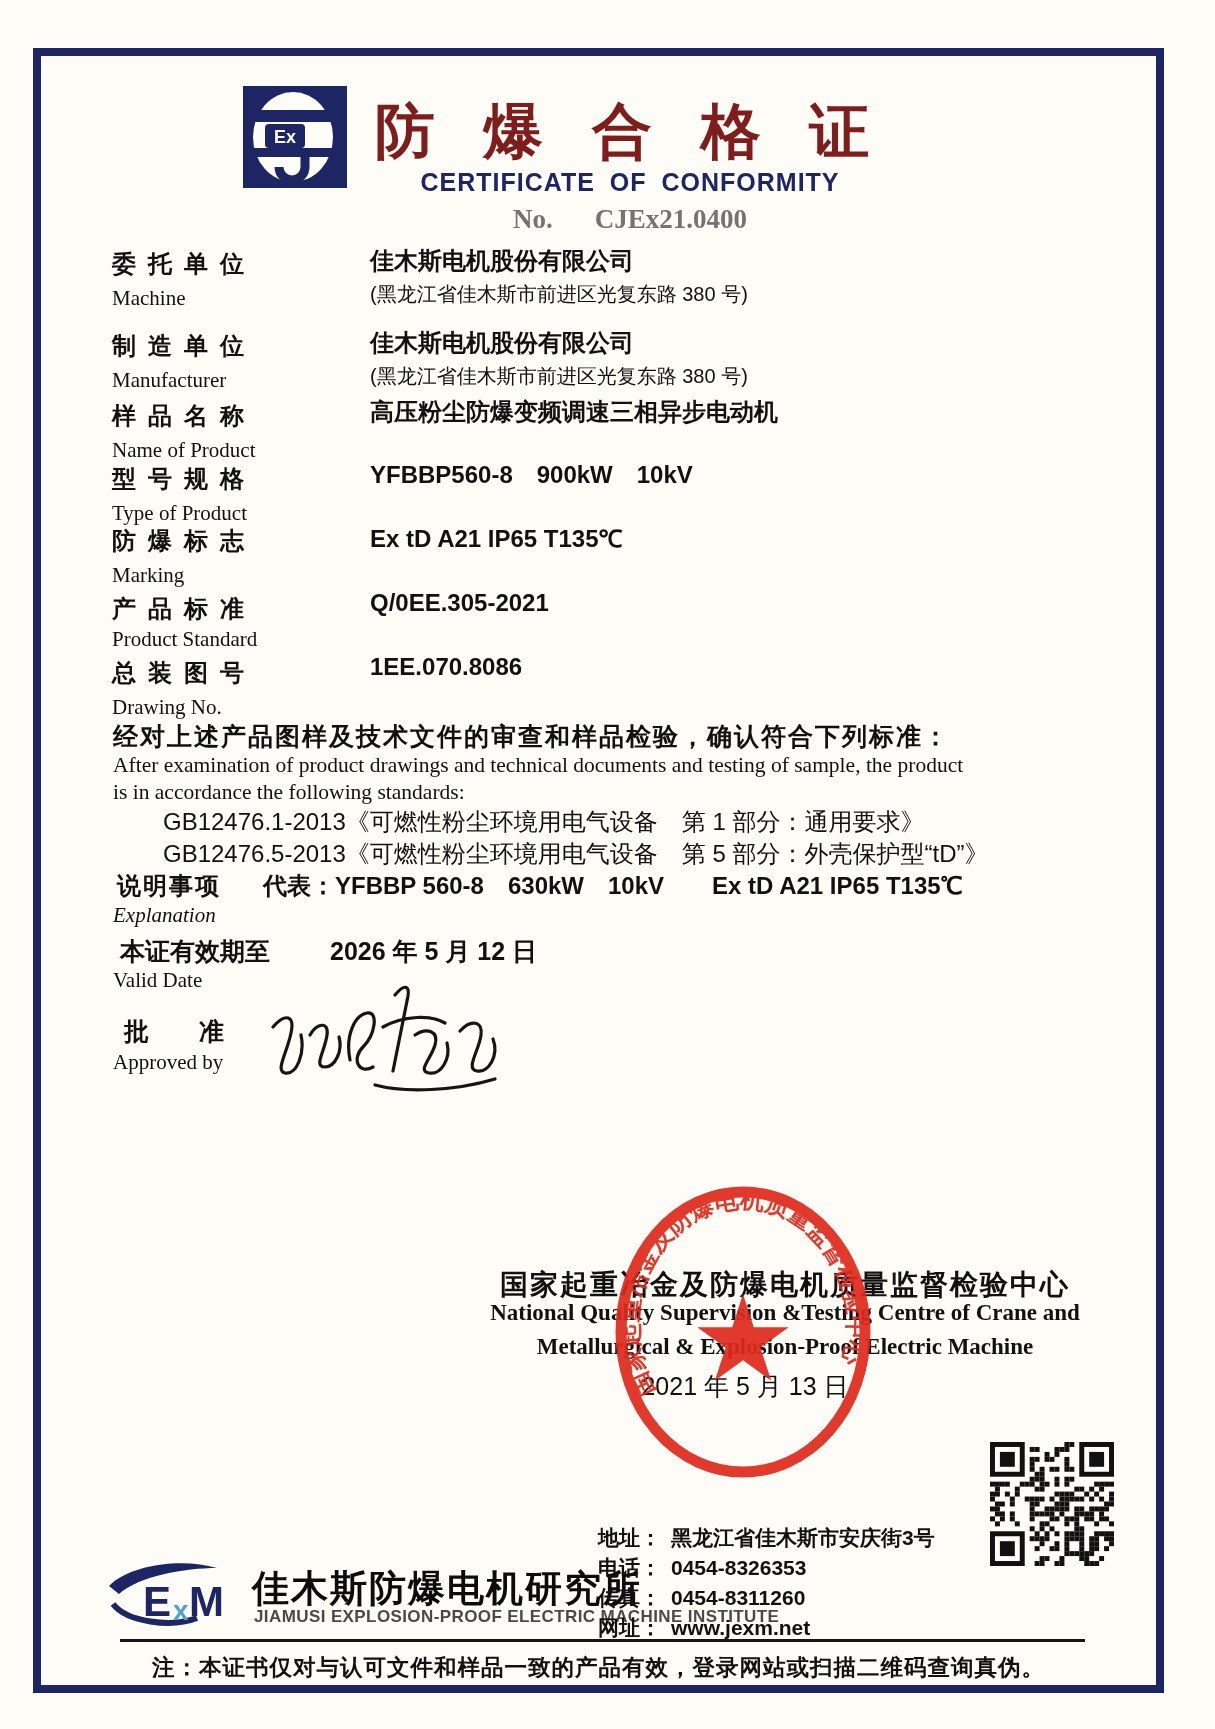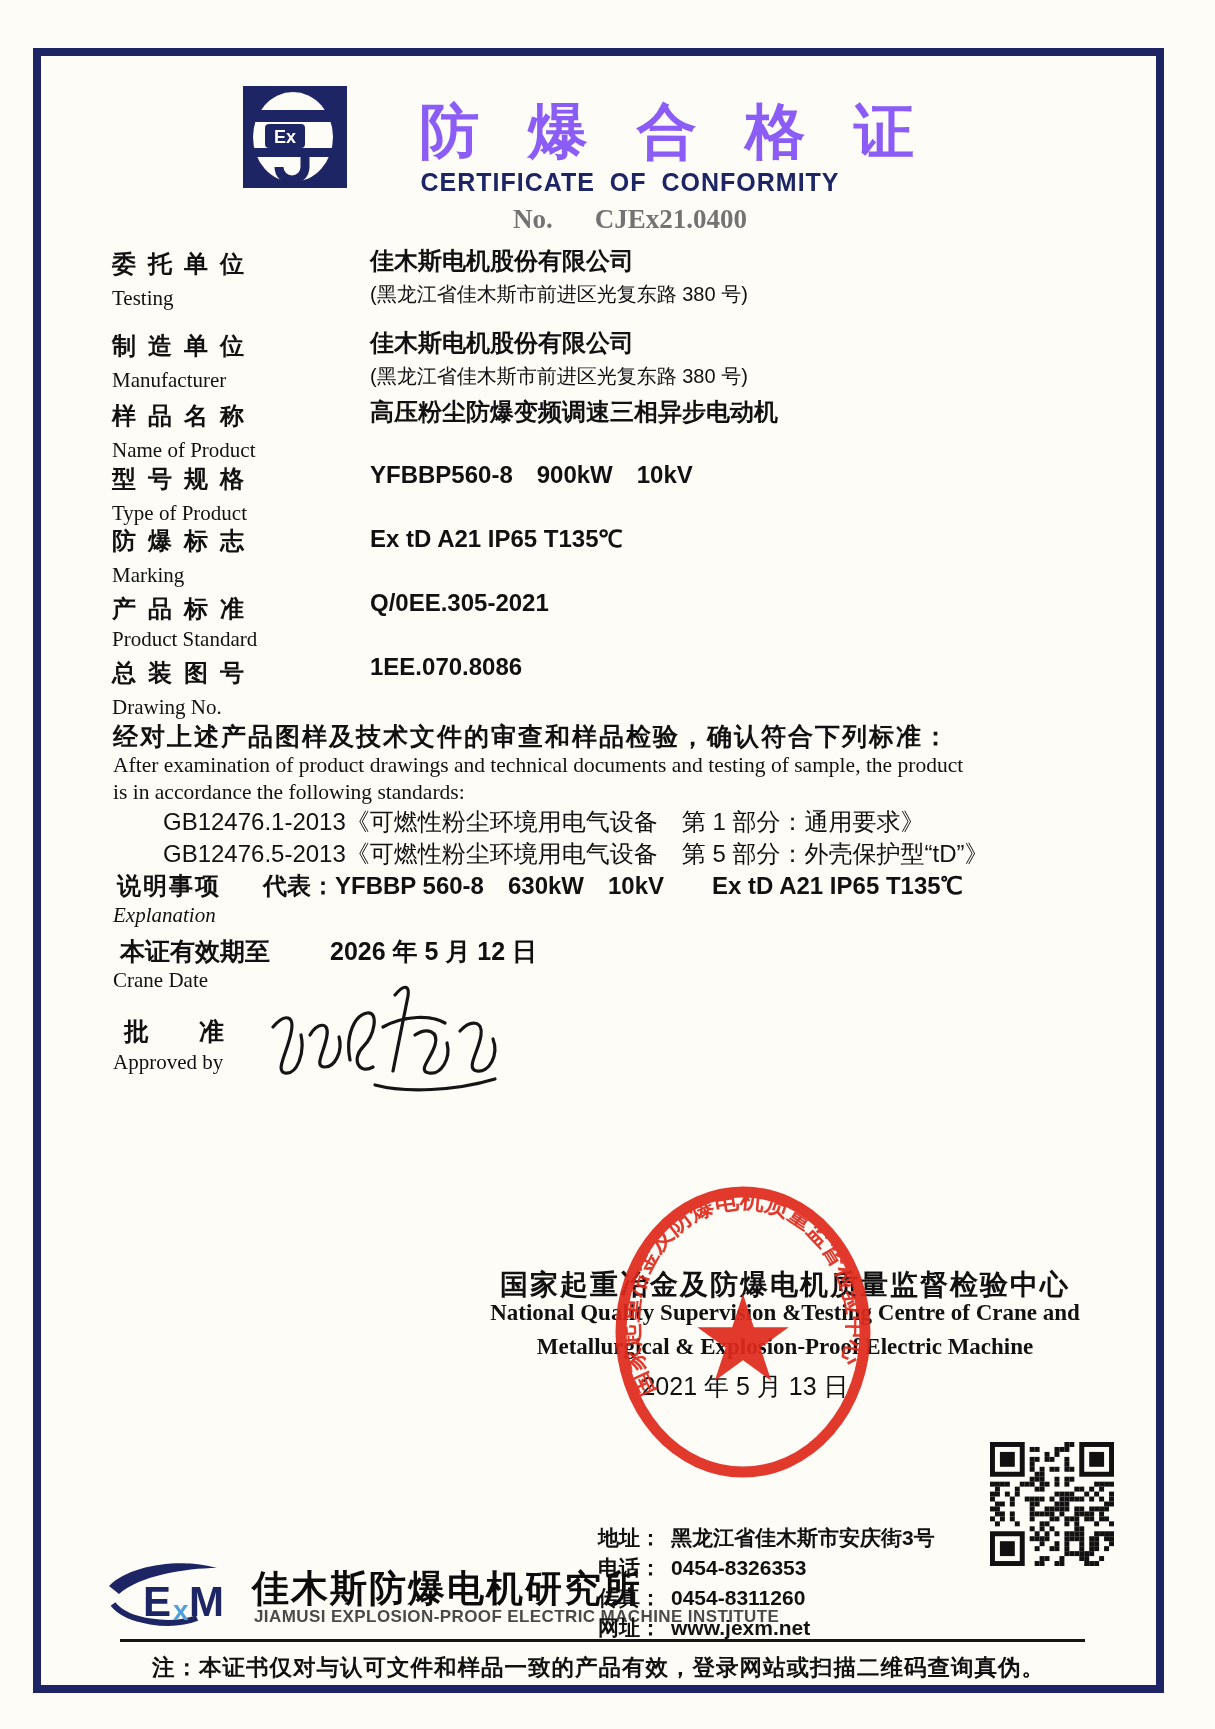--- a/index.html
+++ b/index.html
@@ -2,21 +2,21 @@
 <html><head>
 <meta charset="utf-8">
 <style>
   html,body{margin:0;padding:0;background:#e8e8e4;}
   .page{position:relative;width:1215px;height:1729px;background:#fdfcf7;overflow:hidden;
         font-family:"Liberation Sans",sans-serif;color:#111;}
   .frame{position:absolute;left:33px;top:48px;width:1131px;height:1645px;
          border:8px solid #1d2565;box-sizing:border-box;}
   .abs{position:absolute;}
   .serif{font-family:"Liberation Serif",serif;}
-  .cert-title{font-size:60px;font-weight:bold;letter-spacing:16px;color:#8b5cf6;text-align:right;}
+  .cert-title{font-size:60px;font-weight:bold;letter-spacing:16px;color:#7f1d1d;text-align:center;}
   .cert-sub{font-size:25px;font-weight:bold;letter-spacing:1px;word-spacing:7px;color:#1d2565;text-align:center;}
   .no-line{font-size:27px;font-weight:bold;text-align:center;color:#737373;}
   .no-line .gap{display:inline-block;width:42px;}
   .f-label-cn{font-size:24px;font-weight:bold;letter-spacing:12px;white-space:nowrap;}
   .f-label-en{font-size:21px;font-family:"Liberation Serif",serif;white-space:nowrap;}
   .f-value{font-size:24px;font-weight:bold;white-space:nowrap;}
   .f-value2{font-size:20px;white-space:nowrap;}
   .stmt-cn{font-size:25px;font-weight:bold;letter-spacing:2px;white-space:nowrap;}
   .stmt-en{font-size:21.5px;font-family:"Liberation Serif",serif;white-space:nowrap;}
   .std-line{font-size:24px;white-space:nowrap;}
@@ -50,21 +50,21 @@
   </svg>
 
   <div class="abs cert-title" style="left:330px;top:92px;width:600px;">防 爆 合 格 证</div>
   <div class="abs cert-sub" style="left:330px;top:168px;width:600px;">CERTIFICATE OF CONFORMITY</div>
   <div class="abs no-line serif" style="left:330px;top:204px;width:600px;">
     <span>No.</span><span class="gap"></span><span>CJEx21.0400</span>
   </div>
 
   <div class="abs" style="left:112px;top:248px;">
     <div class="f-label-cn">委托单位</div>
-    <div class="f-label-en" style="margin-top:6px;">Testing</div>
+    <div class="f-label-en" style="margin-top:6px;">Machine</div>
   </div>
   <div class="abs f-value" style="left:370px;top:245px;">佳木斯电机股份有限公司</div>
   <div class="abs f-value2" style="left:370px;top:281px;">(黑龙江省佳木斯市前进区光复东路 380 号)</div>
 
   <div class="abs" style="left:112px;top:330px;">
     <div class="f-label-cn">制造单位</div>
     <div class="f-label-en" style="margin-top:6px;">Manufacturer</div>
   </div>
   <div class="abs f-value" style="left:370px;top:327px;">佳木斯电机股份有限公司</div>
   <div class="abs f-value2" style="left:370px;top:363px;">(黑龙江省佳木斯市前进区光复东路 380 号)</div>
@@ -104,21 +104,21 @@
   <div class="abs stmt-en" style="left:113px;top:780px;">is in accordance the following standards:</div>
   <div class="abs std-line" style="left:163px;top:806px;">GB12476.1-2013《可燃性粉尘环境用电气设备　第 1 部分：通用要求》</div>
   <div class="abs std-line" style="left:163px;top:838px;">GB12476.5-2013《可燃性粉尘环境用电气设备　第 5 部分：外壳保护型“tD”》</div>
 
   <div class="abs expl-label" style="left:117px;top:870px;">说明事项</div>
   <div class="abs expl-value" style="left:263px;top:870px;">代表：YFBBP 560-8　630kW　10kV　　Ex tD A21 IP65 T135℃</div>
   <div class="abs f-label-en" style="left:113px;top:903px;font-style:italic;">Explanation</div>
 
   <div class="abs" style="left:120px;top:935px;font-size:25px;font-weight:bold;">本证有效期至</div>
   <div class="abs" style="left:330px;top:935px;font-size:25px;font-weight:bold;">2026 年 5 月 12 日</div>
-  <div class="abs f-label-en" style="left:113px;top:968px;">Crane Date</div>
+  <div class="abs f-label-en" style="left:113px;top:968px;">Valid Date</div>
 
   <div class="abs" style="left:124px;top:1015px;font-size:25px;font-weight:bold;">批　　准</div>
   <div class="abs f-label-en" style="left:113px;top:1050px;">Approved by</div>
 
   <svg class="abs" style="left:255px;top:975px;" width="280" height="140" viewBox="0 0 280 140">
     <g fill="none" stroke="#151515" stroke-width="3.2" stroke-linecap="round">
       <path d="M18,52 C30,38 40,40 36,58 C32,78 20,96 30,98 C42,100 50,78 46,60"></path>
       <path d="M55,60 C62,48 74,46 72,60 C70,76 58,92 70,92 C80,92 88,76 84,62"></path>
       <path d="M95,85 C90,60 100,40 112,38 C124,36 120,60 108,72 C96,84 104,100 118,92"></path>
       <path d="M140,20 C150,8 156,10 152,26 L138,96"></path>

